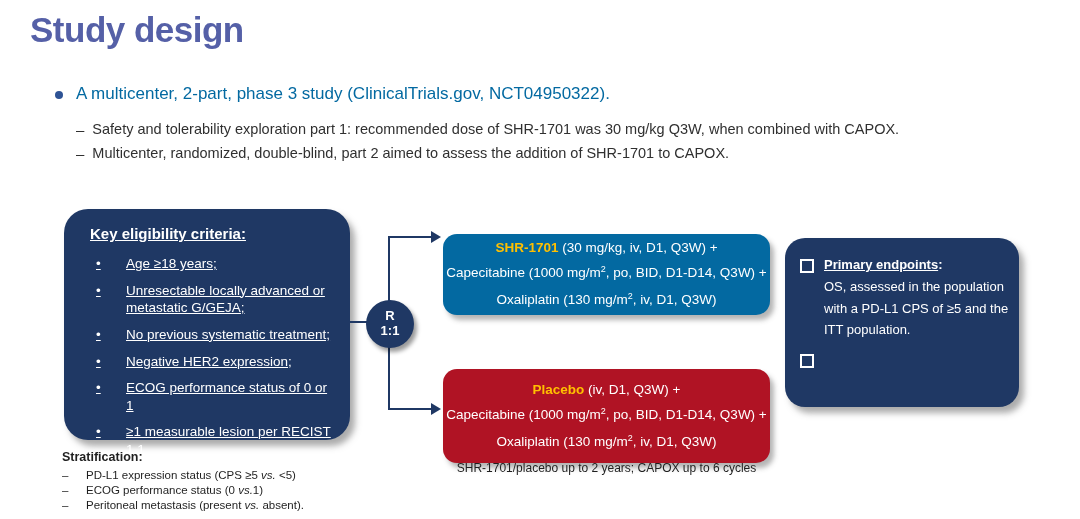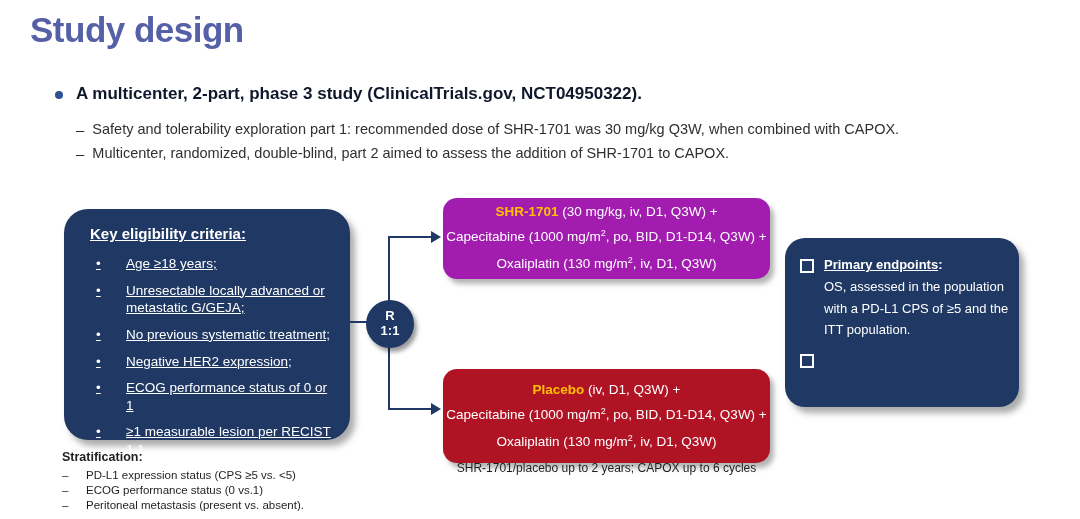--- a/index.html
+++ b/index.html
@@ -6,21 +6,21 @@
   .slide{
     position:relative;width:1080px;height:519px;background:#ffffff;overflow:hidden;
     font-family:"Liberation Sans", sans-serif;color:#1f1f1f;padding-left:14px;
   }
   .title{
     position:absolute;left:30px;top:10px;font-size:35px;font-weight:bold;color:#5560a7;
     letter-spacing:-0.5px;
   }
   .bullet-row{position:absolute;left:55px;top:84px;display:flex;align-items:flex-start;}
   .bullet-dot{width:8px;height:8px;border-radius:50%;background:#2e5395;margin-top:7px;margin-right:13px;flex:none;}
-  .bullet-text{font-size:17px;font-weight:bold;color:#0f172a;}
+  .bullet-text{font-size:17px;font-weight:normal;color:#0369a1;}
   .subbullet-row{position:absolute;left:76px;display:flex;align-items:flex-start;}
   .subbullet-row.sb1{top:121px;}
   .subbullet-row.sb2{top:145px;}
   .sub-dash{font-size:15px;color:#303030;margin-right:8px;flex:none;}
   .sub-text{font-size:14.5px;color:#303030;}
 
   
   .elig-box{
     position:absolute;left:64px;top:209px;width:286px;height:231px;background:#1f3864;
     border-radius:24px;color:#ffffff;box-shadow:5px 6px 6px rgba(90,90,90,0.5);
@@ -73,21 +73,21 @@
   .endp-marker{width:24px;flex:none;padding-top:5px;}
   .checkbox{width:10px;height:10px;border:2px solid #ffffff;display:block;}
   .endp-label{font-weight:bold;text-decoration:underline;}
   .endp-colon{font-weight:bold;}
 
   
   .strat{position:absolute;left:62px;top:449px;font-size:11.5px;color:#1f1f1f;line-height:1.32;}
   .strat-heading{font-size:12.5px;font-weight:bold;margin-bottom:2px;}
   .strat-item{display:flex;align-items:flex-start;}
   .strat-marker{width:24px;flex:none;}
-  .vs{}
+  .vs{font-style:italic;}
 </style>
 </head>
 <body>
 
 <div class="slide">
 
   <div class="title" style="color: rgb(85, 96, 167);">Study design</div>
 
   <div class="bullet-row">
     <span class="bullet-dot" style="background: rgb(46, 83, 149);"></span>
@@ -139,21 +139,21 @@
   <div class="conn conn-htop"></div>
   <div class="conn conn-hbot"></div>
   <div class="arrowhead ah-top"></div>
   <div class="arrowhead ah-bot"></div>
 
   <div class="rand-circle" style="background: rgb(31, 56, 100);">
     <span>R</span>
     <span>1:1</span>
   </div>
 
-  <div class="arm-box arm-green" style="background: #a21caf;">
+  <div class="arm-box arm-green" style="background: #0369a1; margin-top: 36px;">
     <div class="arm-line">
       <span class="arm-name" style="color: rgb(255, 192, 0);">SHR-1701</span><span> (30 mg/kg, iv, D1, Q3W) +</span>
     </div>
     <div class="arm-line">
       <span>Capecitabine (1000 mg/m</span><sup>2</sup><span>, po, BID, D1-D14, Q3W) +</span>
     </div>
     <div class="arm-line">
       <span>Oxaliplatin (130 mg/m</span><sup>2</sup><span>, iv, D1, Q3W)</span>
     </div>
   </div>

